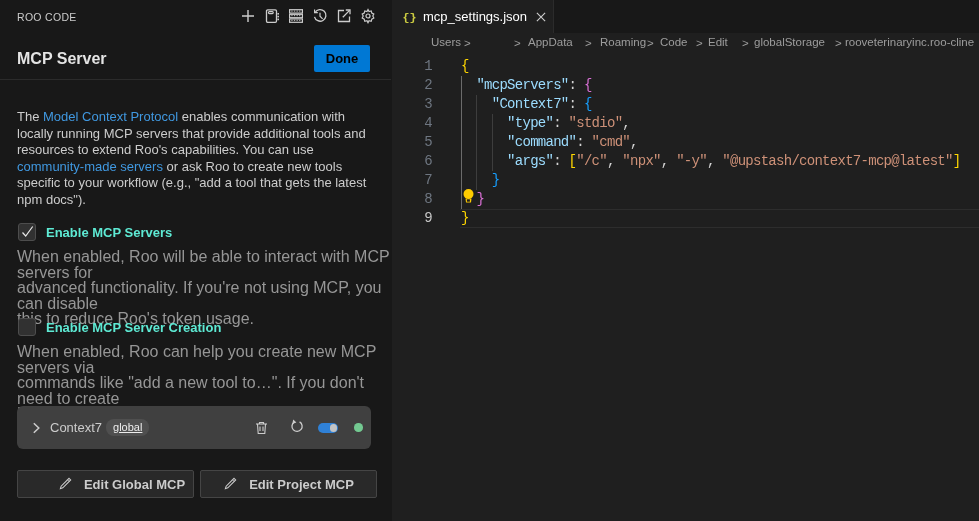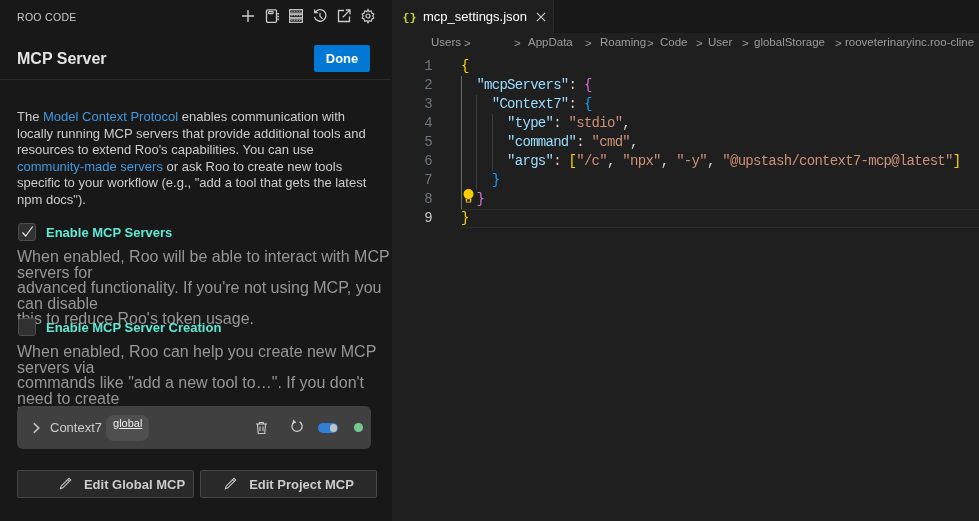--- a/index.html
+++ b/index.html
@@ -5,35 +5,35 @@
 * { margin:0; padding:0; box-sizing:border-box; }
 html,body { width:979px; height:521px; overflow:hidden; }
 body { background:#181818; font-family:"Liberation Sans", sans-serif; position:relative; }
 
 
 #sidebar { position:absolute; left:0; top:0; width:391px; height:521px; background:#181818; }
 .rootitle { position:absolute; left:17px; top:11px; font-size:10.5px; color:#cccccc; letter-spacing:0.3px; }
 .hicons { position:absolute; top:8px; right:15px; display:flex; gap:8px; }
 .hicons svg { width:16px; height:16px; }
 .title { position:absolute; left:17px; top:50px; font-size:16px; font-weight:bold; color:#e4e4e4; }
-.donebtn { position:absolute; left:314px; top:45px; width:56px; height:27px; background:#0078d4; border-radius:2px; color:#ffffff; font-size:13px; font-weight:600; display:flex; align-items:center; justify-content:center; }
+.donebtn { position:absolute; left:314px; top:45px; width:56px; height:27px; background:#0078d4; border-radius:2px; color:#000000; font-size:13px; font-weight:600; display:flex; align-items:center; justify-content:center; }
 .hsep { position:absolute; left:0; top:79px; width:391px; height:1px; background:#2b2b2b; }
 
 .para { position:absolute; left:17px; top:109px; font-size:13px; line-height:16.5px; color:#cccccc; }
 .para a { color:#4098e0; text-decoration:none; }
 
 .cbrow { position:absolute; left:17px; display:flex; align-items:center; }
 .cbox { width:18px; height:18px; border-radius:3px; background:#313131; border:1px solid #4d4d4d; margin-left:1px; position:relative; }
 .cblabel { margin-left:10px; font-size:13px; font-weight:bold; color:#5eead4; }
 .subdesc { position:absolute; left:17px; font-size:16px; line-height:15.5px; color:#969696; }
 
 #servercard { position:absolute; left:17px; top:406px; width:354px; height:43px; background:#404040; border-radius:6px; display:flex; align-items:center; }
 .chev { margin-left:11px; }
 .srvname { margin-left:6px; font-size:13px; color:#cccccc; }
-.badge { margin-left:4px; background:#4f4f4f; border-radius:8px; font-size:11px; color:#ececec; padding:2px 7px 12px 7px;text-decoration:underline; }
+.badge { margin-left:4px; background:#4f4f4f; border-radius:8px; font-size:11px; color:#ececec; padding:2px 7px 3px 7px;text-decoration:underline; }
 .toggle { position:absolute; left:301px; top:17px; width:20px; height:10px; border-radius:5px; background:#2f81d7; }
 .toggle .knob { position:absolute; right:1px; top:1.2px; width:7.5px; height:7.5px; border-radius:50%; background:#c3c3c3; }
 .greendot { position:absolute; left:337px; top:17px; width:8.5px; height:8.5px; border-radius:50%; background:#73c991; }
 
 .editbtn { position:absolute; top:470px; width:177px; height:28px; background:#292929; border:1px solid #454545; border-radius:2px; display:flex; align-items:center; justify-content:center; gap:12px; color:#cccccc; font-size:13px; font-weight:bold; }
 
 
 #editor { position:absolute; left:392px; top:0; width:587px; height:521px; background:#1f1f1f; }
 #tabstrip { position:absolute; left:0; top:0; width:587px; height:33px; background:#181818; }
 #tab { position:absolute; left:0; top:0; width:162px; height:33px; background:#1f1f1f; border-right:1px solid #2b2b2b; display:flex; align-items:center; }
@@ -182,21 +182,21 @@
   <div id="breadcrumbs">
     <span style="left:39px;">Users</span>
       <span class="sep" style="left:72px;">&gt;</span>
       <span class="sep" style="left:122px;">&gt;</span>
       <span style="left:136px;">AppData</span>
       <span class="sep" style="left:193px;">&gt;</span>
       <span style="left:208px;">Roaming</span>
       <span class="sep" style="left:255px;">&gt;</span>
       <span style="left:268px;">Code</span>
       <span class="sep" style="left:304px;">&gt;</span>
-      <span style="left:316px;">User</span>
+      <span style="left:316px;">Edit</span>
       <span class="sep" style="left:350px;">&gt;</span>
       <span style="left:362px;">globalStorage</span>
       <span class="sep" style="left:443px;">&gt;</span>
       <span style="left:453px;">rooveterinaryinc.roo-cline</span>
   </div>
   <div id="code">
     <div class="hl" style="position:absolute;left:68px;right:0;top:152px;height:1px;background:#2d2d2d;"></div>
       <div class="hl" style="position:absolute;left:68px;right:0;top:170px;height:1px;background:#2d2d2d;"></div>
       <div class="guide" style="left:69px; top:19px; height:133px; background:#6b6b6b;"></div>
     <div class="guide" style="left:84.4px; top:38px; height:95px;"></div>

